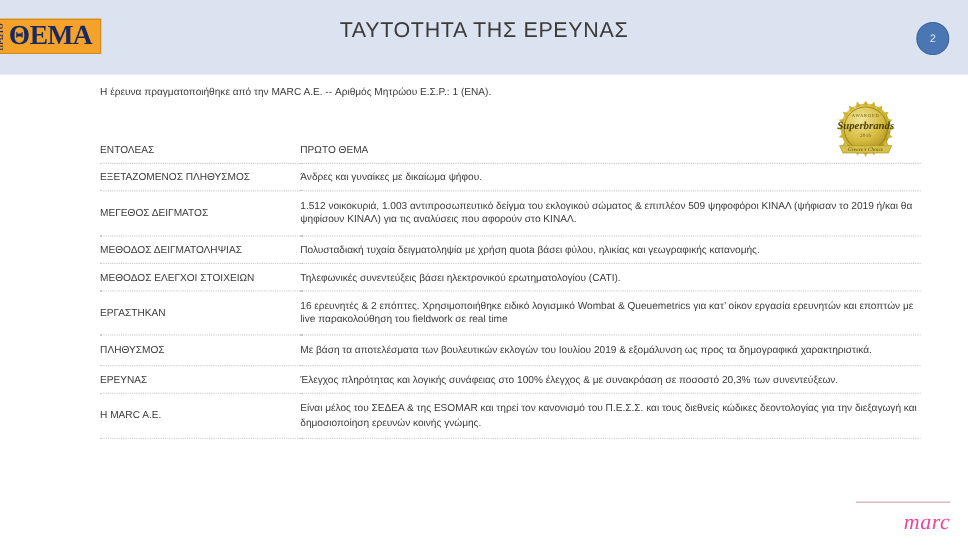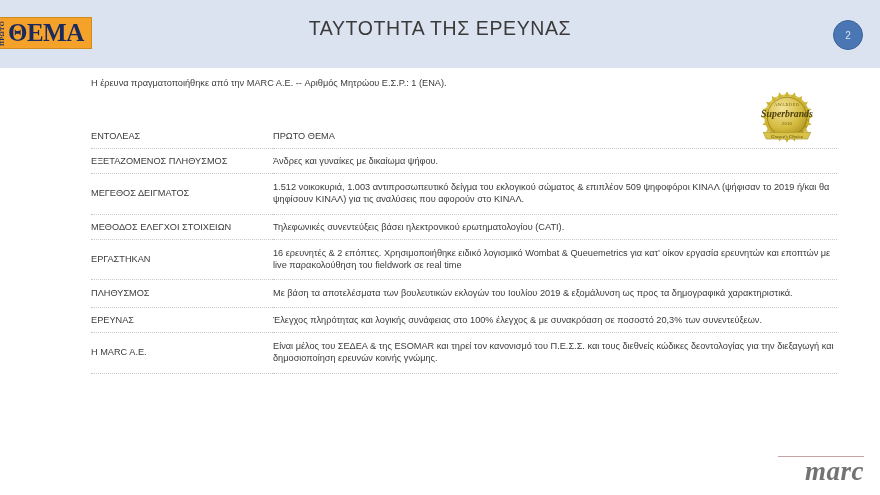--- a/index.html
+++ b/index.html
@@ -146,23 +146,23 @@
     text-decoration: underline;
   }
 
   
   .marc-logo {
     position: absolute;
     right: 16px;
     bottom: 8px;
     font-family: "Liberation Serif", serif;
     font-style: italic;
-    font-weight: bold;
-    font-size: 27px;
-    color: #737373;
+    font-weight: normal;
+    font-size: 20px;
+    color: #ec4899;
     letter-spacing: 0.5px;
   }
   .marc-rule {
     position: absolute;
     right: 16px;
     bottom: 38px;
     width: 86px;
     height: 1px;
     background: #c8a3a6;
   }
@@ -240,20 +240,24 @@
     </tr>
     <tr>
       <td class="label">ΕΞΕΤΑΖΟΜΕΝΟΣ ΠΛΗΘΥΣΜΟΣ</td>
       <td class="value">Άνδρες και γυναίκες με δικαίωμα ψήφου.</td>
     </tr>
     <tr class="tall">
       <td class="label">ΜΕΓΕΘΟΣ ΔΕΙΓΜΑΤΟΣ</td>
       <td class="value">1.512 νοικοκυριά, 1.003 αντιπροσωπευτικό δείγμα του εκλογικού σώματος &amp; επιπλέον 509 ψηφοφόροι ΚΙΝΑΛ (ψήφισαν το 2019 ή/και θα ψηφίσουν ΚΙΝΑΛ) για τις αναλύσεις που αφορούν στο ΚΙΝΑΛ.</td>
     </tr>
     <tr>
+      <td class="label">ΜΕΘΟΔΟΣ ΔΕΙΓΜΑΤΟΛΗΨΙΑΣ</td>
+      <td class="value">Πολυσταδιακή τυχαία δειγματοληψία με χρήση quota  βάσει φύλου, ηλικίας και γεωγραφικής κατανομής.</td>
+    </tr>
+    <tr>
       <td class="label">ΜΕΘΟΔΟΣ ΕΛΕΓΧΟΙ ΣΤΟΙΧΕΙΩΝ</td>
       <td class="value">Τηλεφωνικές συνεντεύξεις βάσει ηλεκτρονικού ερωτηματολογίου (CATI).</td>
     </tr>
     <tr class="tall">
       <td class="label">ΕΡΓΑΣΤΗΚΑΝ</td>
       <td class="value">16 ερευνητές &amp; 2 επόπτες. Χρησιμοποιήθηκε ειδικό λογισμικό Wombat &amp; Queuemetrics για κατ’   οίκον εργασία ερευνητών και εποπτών με live παρακολούθηση του fieldwork σε real time</td>
     </tr>
     <tr class="tall">
       <td class="label">ΠΛΗΘΥΣΜΟΣ</td>
       <td class="value">Με βάση τα αποτελέσματα των βουλευτικών εκλογών του Ιουλίου 2019 &amp; εξομάλυνση ως προς τα δημογραφικά χαρακτηριστικά.</td>

